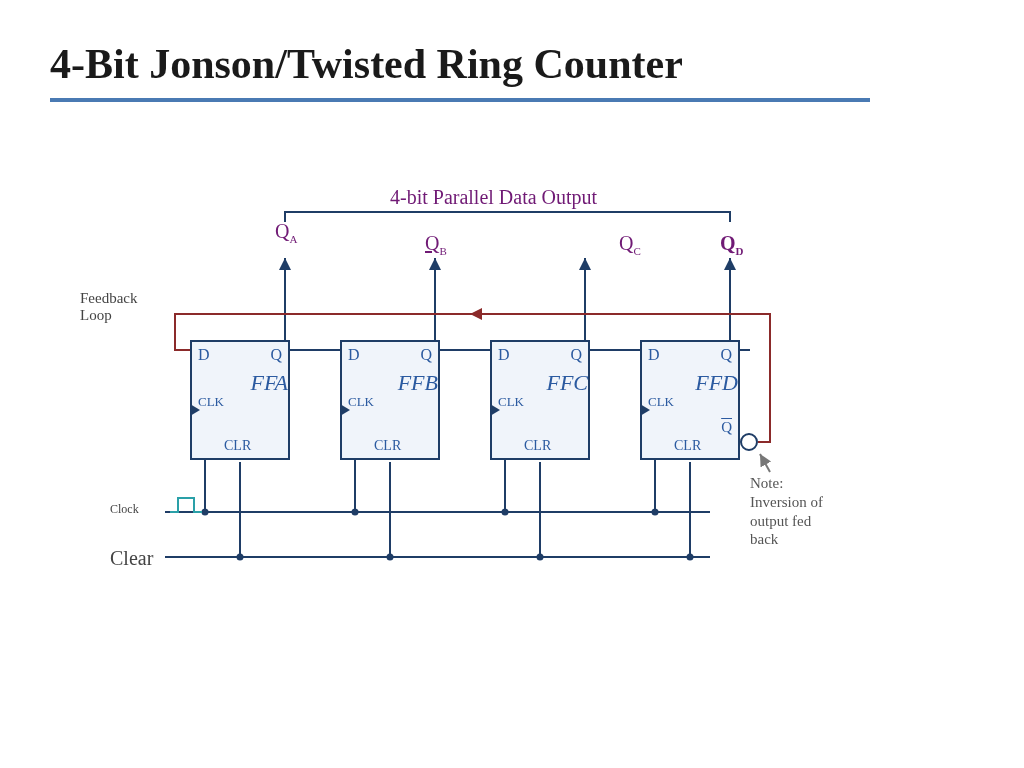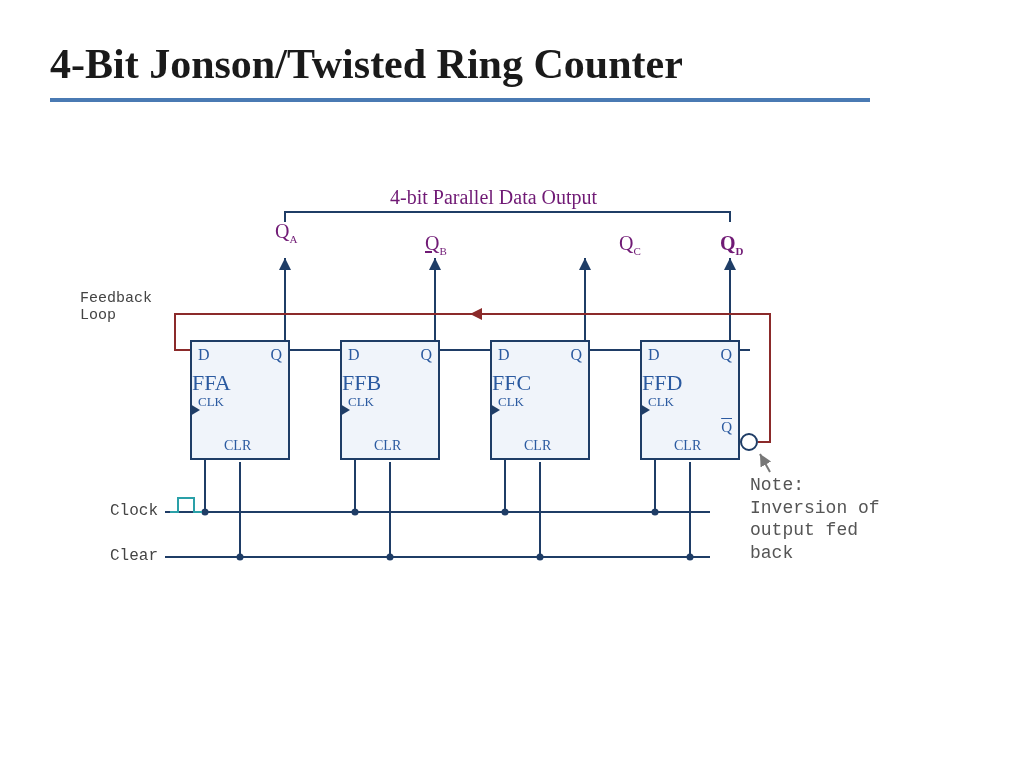--- a/index.html
+++ b/index.html
@@ -50,45 +50,46 @@
   .ff .pin {
     position: absolute;
     font-family: "Times New Roman", serif;
     font-size: 16px;
     color: #2b5aa0;
   }
   .ff .name {
     position: absolute;
     left: 0; right: 0;
     top: 28px;
-    text-align: left;
+    text-align: right;
     font-family: "Times New Roman", serif;
     font-size: 22px;
     color: #2b5aa0;
+    font-style: italic;
   }
   .ff .clk-tri {
     position: absolute;
     left: -2px;
     top: 62px;
     width: 0; height: 0;
     border-top: 6px solid transparent;
     border-bottom: 6px solid transparent;
     border-left: 10px solid #1f3d66;
   }
   .qbar-circle {
     position: absolute;
     width: 18px; height: 18px;
     border: 2px solid #1f3d66;
     border-radius: 50%;
     box-sizing: border-box;
     background: #fff;
   }
   .label {
     position: absolute;
-    font-family: Liberation Mono, monospace;
+    font-family: Liberation Serif, serif;
     color: #333;
   }
   .label.blue { color: #701a75; font-family: "Times New Roman", serif; }
   .sub { font-size: 11px; vertical-align: sub; }
   .bar { text-decoration: overline; }
   svg.wires {
     position: absolute;
     left: 0; top: 0;
     width: 780px; height: 460px;
     pointer-events: none;
@@ -213,22 +214,22 @@
       <span class="pin" style="right:6px; top:4px;">Q</span>
       <span class="name">FFD</span>
       <span class="pin" style="left:6px; top:52px; font-size:13px;">CLK</span>
       <span class="clk-tri"></span>
       <span class="pin" style="left:32px; bottom:4px; font-size:14px;">CLR</span>
       <span class="pin bar" style="right:6px; bottom:22px; font-size:15px;">Q</span>
     </div>
 
     <div class="qbar-circle" style="left:670px; top:241px;"></div>
 
-    <div class="label" style="left:40px; top:310px; font-size:16px; color:#444;">Clock</div>
-    <div class="label" style="left:40px; top:355px; font-size:16px; color:#444;">Clear</div>
-
-    <div class="label" style="left:680px; top:282px; font-size:18px; color:#555; white-space:pre; line-height:1.25;">Note:
+    <div class="label" style="left:40px; top:310px; font-size:12px; color:#444;">Clock</div>
+    <div class="label" style="left:40px; top:355px; font-size:20px; color:#444;">Clear</div>
+
+    <div class="label" style="left:680px; top:282px; font-size:15px; color:#555; white-space:pre; line-height:1.25;">Note:
 Inversion of
 output fed
 back</div>
 
   </div>
 </div>
 
 </body></html>

